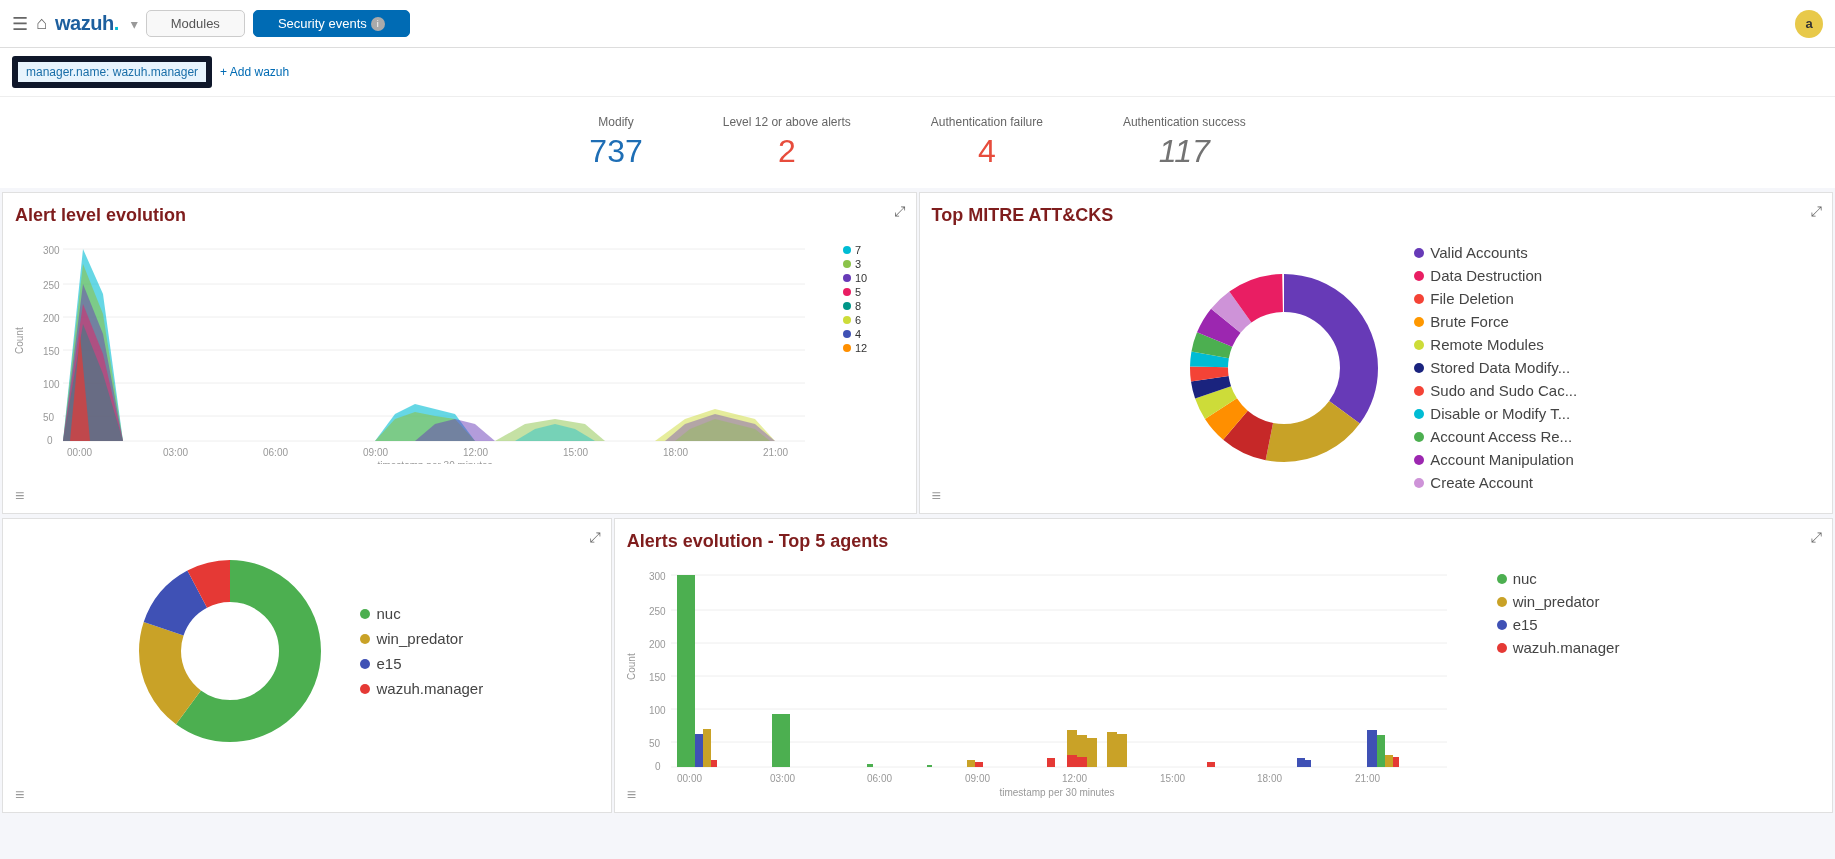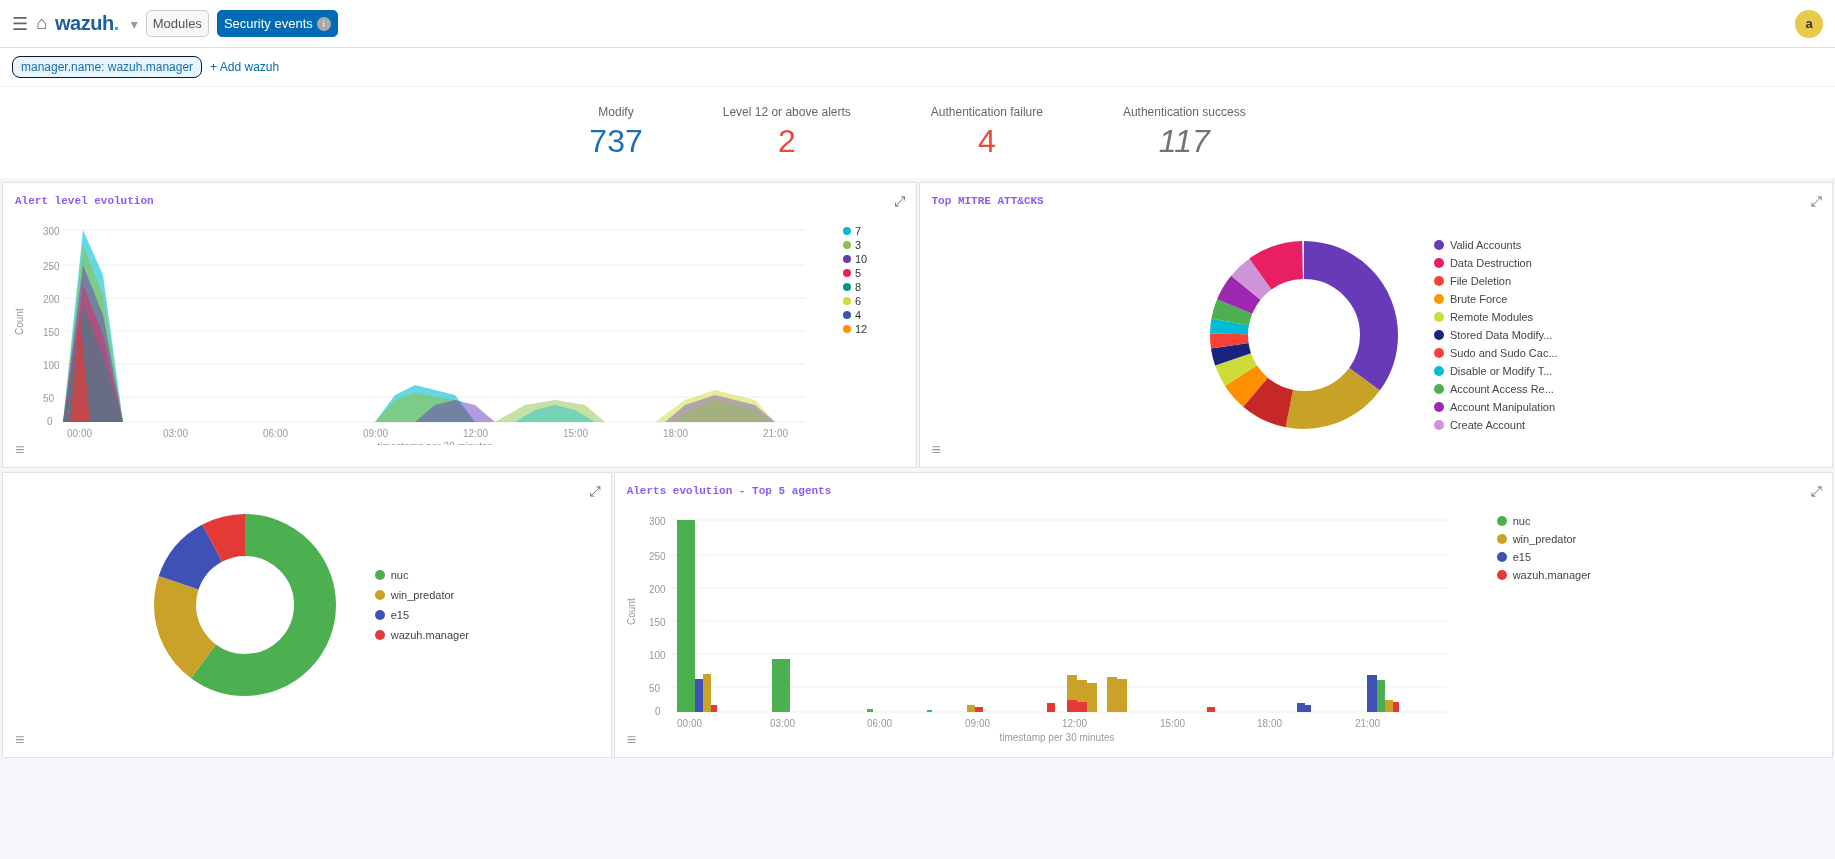--- a/index.html
+++ b/index.html
@@ -9,57 +9,57 @@
     .header {
       display: flex; align-items: center; height: 48px;
       background: #fff; border-bottom: 1px solid #ddd; padding: 0 12px; gap: 8px;
     }
     .hamburger { font-size: 18px; cursor: pointer; color: #666; }
     .home-icon { font-size: 18px; color: #666; cursor: pointer; }
     .logo { font-size: 20px; font-weight: bold; color: #1d5f9e; margin-right: 4px; letter-spacing: -0.5px; }
     .logo span { color: #00bcd4; }
     .dropdown-arrow { font-size: 14px; color: #999; cursor: pointer; }
     .nav-btn {
-      padding: 5px 6px; border-radius: 5px; border: 1px solid #ccc;
+      padding: 5px 24px; border-radius: 5px; border: 1px solid #ccc;
       cursor: pointer; font-size: 13px; background: #f8f8f8; color: #555;
     }
     .nav-btn.active { background: #006bb4; color: #fff; border-color: #006bb4; }
     .nav-btn-info { display: flex; align-items: center; gap: 4px; }
     .info-circle { width: 14px; height: 14px; border-radius: 50%; background: #aaa; color: #fff; font-size: 9px; display: flex; align-items: center; justify-content: center; }
     .header-right { margin-left: auto; }
     .avatar { width: 28px; height: 28px; border-radius: 50%; background: #e8c94a; color: #333; font-size: 13px; font-weight: bold; display: flex; align-items: center; justify-content: center; cursor: pointer; }
     
     
     .filter-bar { display: flex; align-items: center; padding: 8px 12px; background: #fff; border-bottom: 1px solid #eee; gap: 8px; }
-    .filter-tag { background: #e8f4fd; border: 1px solid #0f172a; border-radius: 8px; padding: 3px 8px; font-size: 12px; color: #1a6ea8; cursor: pointer; }
+    .filter-tag { background: #e8f4fd; border: 6px solid #0f172a; border-radius: 3px; padding: 3px 8px; font-size: 12px; color: #1a6ea8; cursor: pointer; }
     .add-filter { color: #006bb4; font-size: 12px; cursor: pointer; }
     
     
     .stats-row { display: flex; justify-content: center; gap: 80px; padding: 18px 20px; background: #fff; margin-bottom: 2px; }
     .stat-item { text-align: center; }
     .stat-label { font-size: 12px; color: #666; margin-bottom: 4px; }
     .stat-value { font-size: 32px; font-weight: 300; }
     .stat-value.blue { color: #1e6eb5; }
     .stat-value.red { color: #e74c3c; }
     .stat-value.teal { color: #737373; font-style: italic; }
     
     
     .charts-grid { display: grid; grid-template-columns: 1fr 1fr; gap: 2px; padding: 2px; }
     .chart-panel { background: #fff; border: 1px solid #e0e0e0; padding: 12px; position: relative; min-height: 280px; }
-    .chart-title { font-size: 11px; font-weight: 600; color: #8b5cf6; margin-bottom: 8px; font-family: Liberation Mono, monospace; }
+    .chart-title { font-size: 18px; font-weight: 600; color: #7f1d1d; margin-bottom: 8px; }
     .expand-icon { position: absolute; top: 10px; right: 10px; color: #666; cursor: pointer; font-size: 14px; }
     .chart-svg-wrapper { display: flex; gap: 8px; }
     .chart-legend { display: flex; flex-direction: column; gap: 2px; justify-content: flex-start; padding-top: 10px; min-width: 40px; }
     .legend-item { display: flex; align-items: center; gap: 4px; font-size: 11px; }
     .legend-dot { width: 8px; height: 8px; border-radius: 50%; flex-shrink: 0; }
     
     
     .donut-container { display: flex; align-items: center; gap: 20px; padding: 10px 0; justify-content: center; }
     .donut-legend { display: flex; flex-direction: column; gap: 6px; }
-    .donut-legend-item { display: flex; align-items: center; gap: 6px; font-size: 11px; color: #444; text-align: right; }
+    .donut-legend-item { display: flex; align-items: center; gap: 6px; font-size: 15px; color: #444; text-align: right; }
     .donut-dot { width: 10px; height: 10px; border-radius: 50%; flex-shrink: 0; }
     
     
     .bottom-charts { display: grid; grid-template-columns: 1fr 2fr; gap: 2px; padding: 2px; margin-top: 0; }
     .pie-container { display: flex; align-items: center; justify-content: center; gap: 30px; padding: 20px 0; }
     .pie-legend { display: flex; flex-direction: column; gap: 8px; }
     
     
     .bar-area { display: flex; gap: 10px; }
     .bar-legend-right { display: flex; flex-direction: column; gap: 6px; padding-top: 10px; min-width: 120px; }

